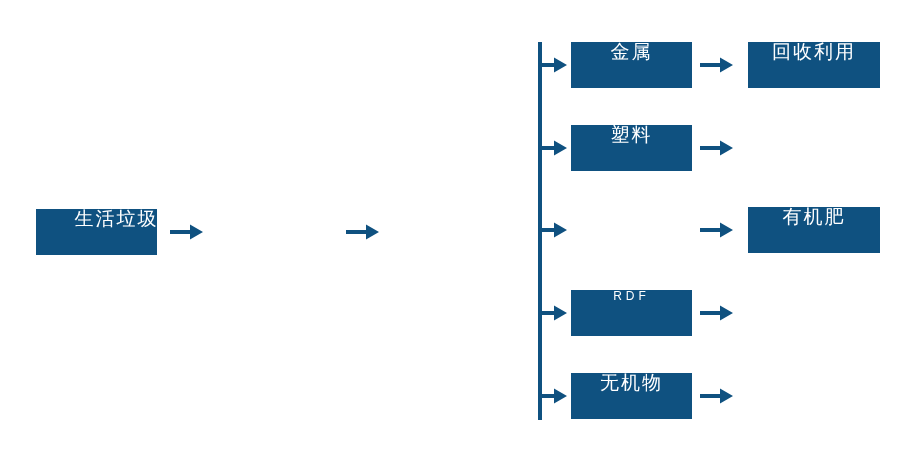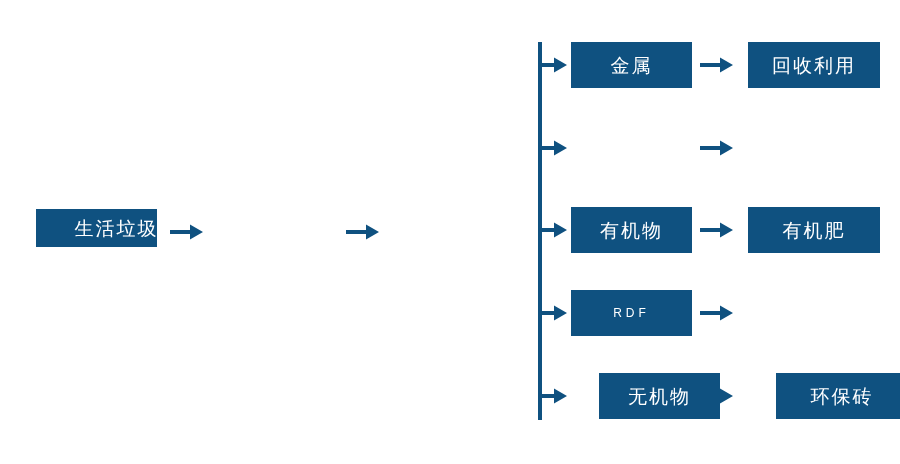--- a/index.html
+++ b/index.html
@@ -6,34 +6,34 @@
   body{
     width:900px;height:464px;
     background:#ffffff;
     font-family:"Liberation Sans","DejaVu Sans",sans-serif;
     overflow:hidden;
   }
   #canvas{position:relative;width:900px;height:464px;}
 
   .box{
     position:absolute;
-    display:flex;align-items:center;justify-content:center;
+    display:flex;align-items:flex-start;justify-content:center;
     color:#ffffff;
     font-size:19px;
     letter-spacing:2px;
     line-height:1;
     box-sizing:border-box;
     white-space:nowrap;
   }
   .box.blue{background:#0F5180;}
   .box.red{background:#D80B24;}
   .box.latin{letter-spacing:4px;font-size:12px;}
 
   
-  .main-box{height:38px;top:209px;padding-left:40px;}
+  .main-box{height:46px;top:209px;padding-left:40px;}
   #box-waste {left:36px;  width:121px;}
   #box-crusher{left:214px; width:120px;}
   #box-sorting{left:390px; width:121px;}
 
   
   .arrow{
     position:absolute;
     color:#0F5180;
     display:flex;align-items:center;justify-content:center;
   }
@@ -56,21 +56,21 @@
     position:absolute;
     left:540px;
     width:28px;height:20px;
   }
 
   
   .row-mid{height:46px;left:571px;width:121px;}
   .row-end{height:46px;left:748px;width:132px;}
   .arrow-row{left:700px;width:34px;height:20px;}
 
-  .r0{top:42px;}  .r1{top:125px;} .r2{top:207px;} .r3{top:290px;} .r4{top:373px;margin-left:28px;}
+  .r0{top:42px;}  .r1{top:125px;} .r2{top:207px;} .r3{top:290px;} .r4{top:373px;}
   .a0{top:55px;}  .a1{top:138px;} .a2{top:220px;} .a3{top:303px;} .a4{top:386px;}
   .b0{top:55px;}  .b1{top:138px;} .b2{top:220px;} .b3{top:303px;} .b4{top:386px;}
 </style>
 </head>
 <body>
 
 <div id="canvas">
 
   <div class="box blue main-box" id="box-waste">
     <span>生活垃圾</span>
@@ -107,33 +107,33 @@
   </div>
   <div class="box blue row-end r0">
     <span>回收利用</span>
   </div>
 
   <div class="arrow branch-arrow b1">
     <svg width="28" height="20" viewBox="0 0 28 20" aria-hidden="true">
       <path d="M0 8 H14 V2.5 L27 10 L14 17.5 V12 H0 Z" fill="#0F5180"></path>
     </svg>
   </div>
+  <div class="box blue row-mid r1">
+    <span>塑料</span>
+  </div>
   <div class="arrow arrow-row a1">
     <svg width="34" height="20" viewBox="0 0 34 20" aria-hidden="true">
       <path d="M0 8 H20 V2.5 L33 10 L20 17.5 V12 H0 Z" fill="#0F5180"></path>
     </svg>
   </div>
 
   <div class="arrow branch-arrow b2">
     <svg width="28" height="20" viewBox="0 0 28 20" aria-hidden="true">
       <path d="M0 8 H14 V2.5 L27 10 L14 17.5 V12 H0 Z" fill="#0F5180"></path>
     </svg>
-  </div>
-  <div class="box blue row-mid r2">
-    <span>有机物</span>
   </div>
   <div class="arrow arrow-row a2">
     <svg width="34" height="20" viewBox="0 0 34 20" aria-hidden="true">
       <path d="M0 8 H20 V2.5 L33 10 L20 17.5 V12 H0 Z" fill="#0F5180"></path>
     </svg>
   </div>
   <div class="box blue row-end r2">
     <span>有机肥</span>
   </div>
 
@@ -157,17 +157,14 @@
     </svg>
   </div>
   <div class="box blue row-mid r4">
     <span>无机物</span>
   </div>
   <div class="arrow arrow-row a4">
     <svg width="34" height="20" viewBox="0 0 34 20" aria-hidden="true">
       <path d="M0 8 H20 V2.5 L33 10 L20 17.5 V12 H0 Z" fill="#0F5180"></path>
     </svg>
   </div>
-  <div class="box blue row-end r4">
-    <span>环保砖</span>
-  </div>
 
 </div>
 
 </body></html>

